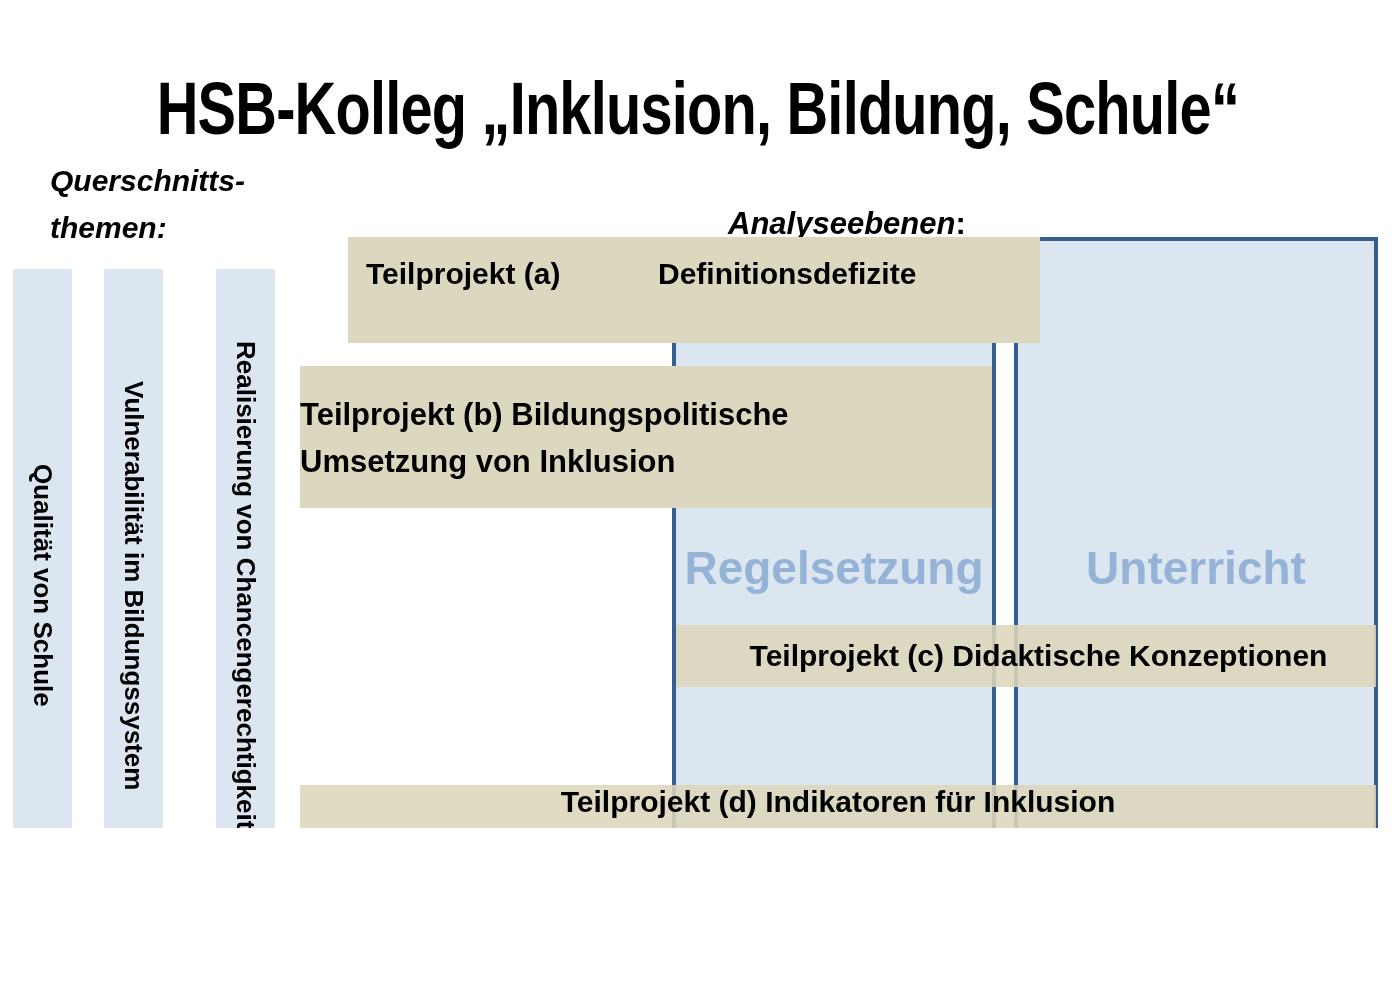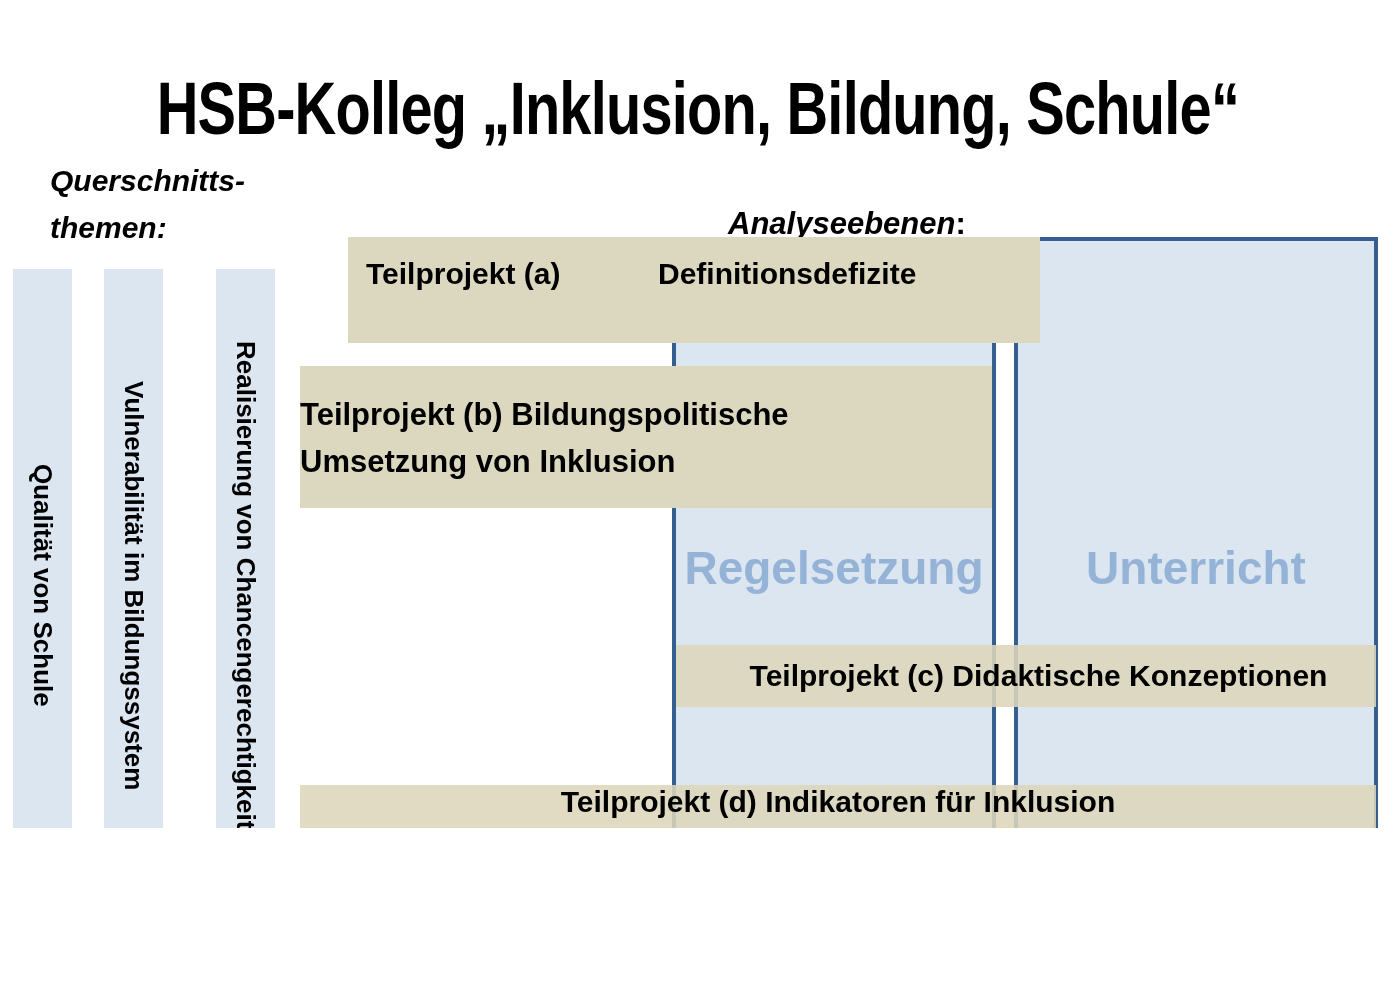--- a/index.html
+++ b/index.html
@@ -94,21 +94,21 @@
   }
   .bar-a-label{position:absolute;left:18px;top:14px;}
   .bar-a-topic{position:absolute;left:310px;top:14px;}
   .bar-b{
     left:300px;top:366px;width:692px;height:142px;
     background:var(--tan);
     font-size:31px;line-height:1.5;
     text-align:left;padding-top:26px;
   }
   .bar-c{
-    left:676px;top:645px;width:700px;height:62px;
+    left:676px;top:625px;width:700px;height:62px;
     background:rgba(220,214,185,0.88);
     font-size:30px;
     display:flex;align-items:center;justify-content:center;
     white-space:nowrap;
     padding-left:25px;
   }
   .bar-d{
     left:300px;top:785px;width:1076px;height:60px;
     background:rgba(220,214,185,0.88);
     font-size:30px;

